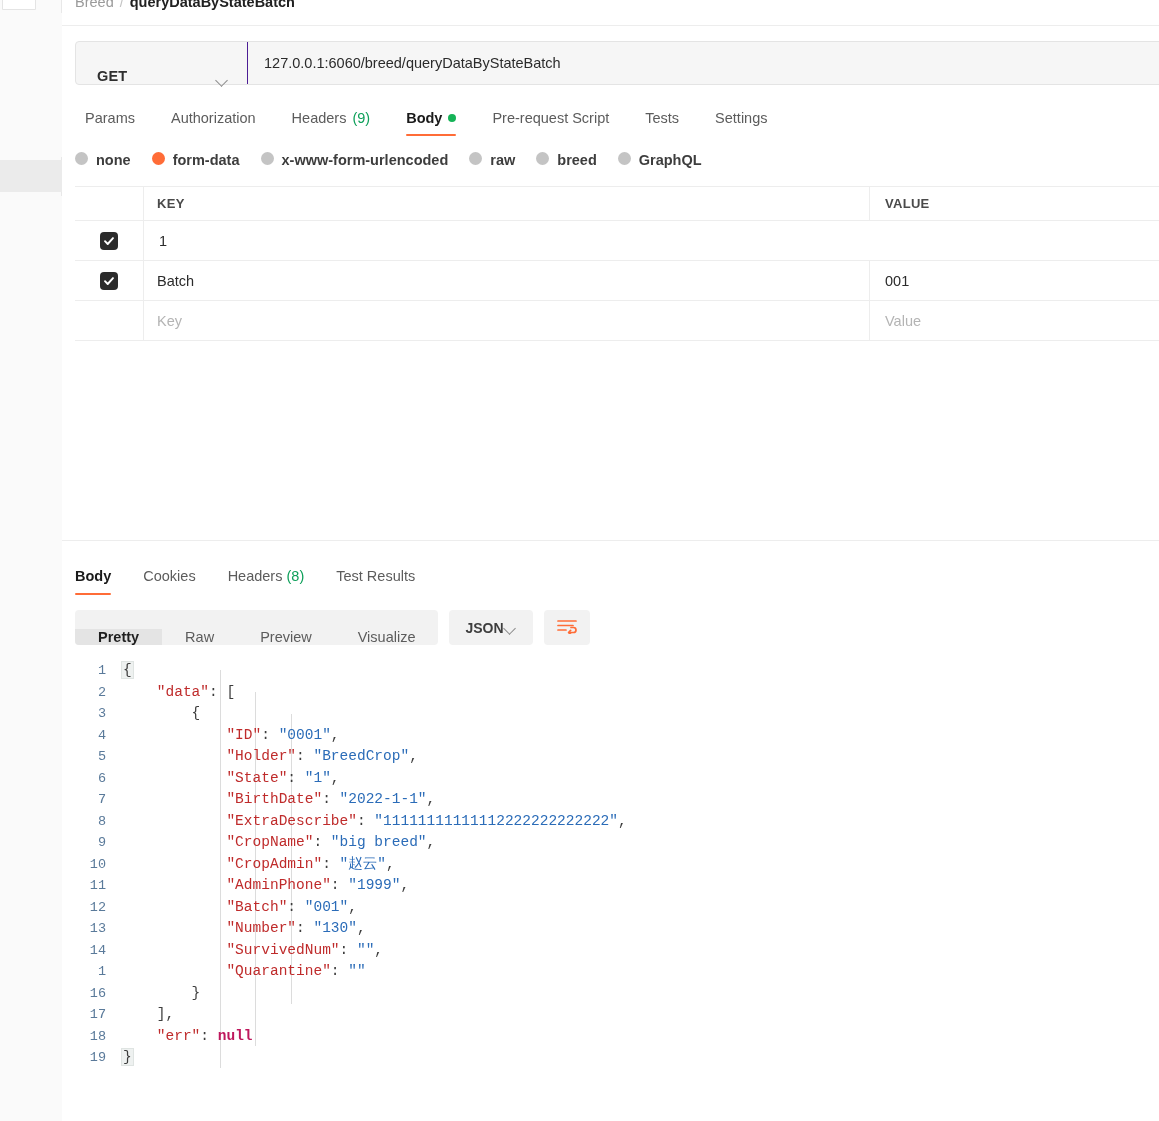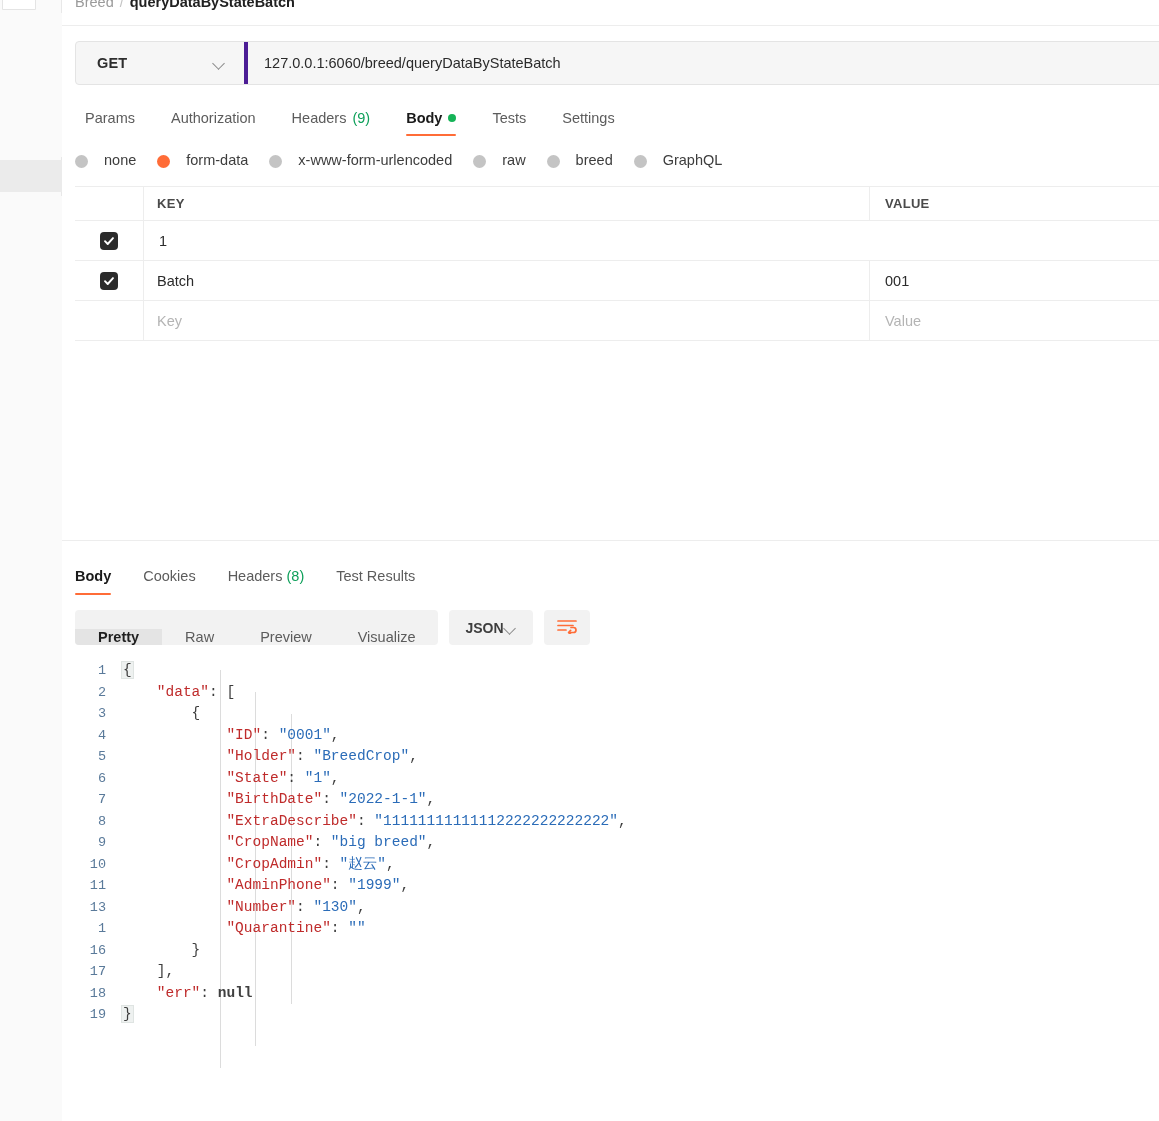--- a/index.html
+++ b/index.html
@@ -41,22 +41,22 @@
 
   .divider-h { position: absolute; left: 0; width: 1097px; height: 1px; background: #ededed; }
 
   
   .urlbar {
     position: absolute; left: 13px; top: 41px; width: 1160px; height: 44px;
     background: #f6f6f6; border: 1px solid #e4e4e4; border-radius: 4px;
     display: flex; align-items: stretch;
   }
   .method {
-    width: 172px; display: flex; align-items: center; justify-content: space-between;
-    padding: 0 18px 0 21px; border-right: 4px solid #4c1d95; cursor: pointer;
+    width: 172px; display: flex; align-items: flex-end; justify-content: space-between;
+    padding: 0 18px 0 21px; border-right: 1px solid #4c1d95; cursor: pointer;
   }
   .method-label { font-size: 14.5px; font-weight: 700; color: #2e2e2e; letter-spacing: .2px; }
   .chev { width: 13px; height: 8px; position: relative; }
   .chev::before {
     content: ""; position: absolute; left: 1px; top: 0; width: 8px; height: 8px;
     border-right: 1.6px solid #8a8a8a; border-bottom: 1.6px solid #8a8a8a;
     transform: rotate(45deg);
   }
   .url-text {
     flex: 1; display: flex; align-items: center; padding-left: 16px;
@@ -73,21 +73,21 @@
   .rtab.active { color: #1a1a1a; font-weight: 700; }
   .rtab.active::after {
     content: ""; position: absolute; left: 18px; right: 18px; bottom: 2px;
     height: 2.5px; background: #ff6c37; border-radius: 2px;
   }
   .cnt { color: #0ea05a; }
   .green-dot { width: 8px; height: 8px; border-radius: 50%; background: #15b357; display: inline-block; }
 
   
   .radios { position: absolute; left: 13px; top: 152px; display: flex; align-items: center; }
-  .radio-item { display: flex; align-items: flex-end; gap: 16px; margin-right: 21px; cursor: pointer; }
+  .radio-item { display: flex; align-items: flex-start; gap: 8px; margin-right: 21px; cursor: pointer; font-weight: bold; }
   .radio-dot { width: 13px; height: 13px; border-radius: 50%; background: #c4c4c4; flex: none; }
   .radio-item.on .radio-dot { background: #ff6c37; }
   .radio-label { font-size: 14.5px; color: #3d3d3d; white-space: nowrap; }
 
   
   .kvtable { position: absolute; left: 13px; top: 186px; width: 1160px; }
   .kvrow { display: flex; height: 40px; border-bottom: 1px solid #ededed; }
   .kvrow.head { height: 35px; border-top: 1px solid #ededed; }
   .cb-cell { width: 69px; flex: none; border-right: 1px solid #ededed; display: flex; align-items: center; justify-content: center; }
   .key-cell { width: 726px; flex: none; border-right: 1px solid #ededed; display: flex; align-items: center; padding-left: 13px; }
@@ -138,21 +138,21 @@
   }
   .jline { display: flex; height: 21.5px; align-items: baseline; white-space: pre; }
   .lnum {
     width: 47px; flex: none; text-align: right; padding-right: 16px;
     color: #5a7a9a; font-size: 13.5px;
   }
   .jcode { position: relative; white-space: pre; }
   .k { color: #bf2b2b; }
   .s { color: #2b6cb8; }
   .p { color: #3d3d3d; }
-  .nul { color: #404040; font-weight: 700; }
+  .nul { color: #be185d; font-weight: 700; }
   .brace-hl {
     background: #eef1f0; outline: 1px solid #dfe4e2; padding: 0 1px;
   }
   
   .guide {
     position: absolute; width: 1px; background: #dcdcdc; left: 0; top: 0;
   }
   #guide1 { left: 145px; top: 10px; height: 398px; }
   #guide2 { left: 180px; top: 32px; height: 354px; }
   #guide3 { left: 216px; top: 54px; height: 290px; }
@@ -193,20 +193,23 @@
       <div class="rtab">
         <span>Authorization</span>
       </div>
       <div class="rtab">
         <span>Headers</span>
         <span class="cnt">(9)</span>
       </div>
       <div class="rtab active">
         <span>Body</span>
         <span class="green-dot"></span>
+      </div>
+      <div class="rtab">
+        <span>Pre-request Script</span>
       </div>
       <div class="rtab">
         <span>Tests</span>
       </div>
       <div class="rtab">
         <span>Settings</span>
       </div>
     </div>
 
     <div class="radios">
@@ -338,21 +341,23 @@
           <div class="jline"><span class="lnum">2</span><span class="jcode"><span class="p">    </span><span class="k">"data"</span><span class="p">: [</span></span></div>
           <div class="jline"><span class="lnum">3</span><span class="jcode"><span class="p">        {</span></span></div>
           <div class="jline"><span class="lnum">4</span><span class="jcode"><span class="p">            </span><span class="k">"ID"</span><span class="p">: </span><span class="s">"0001"</span><span class="p">,</span></span></div>
           <div class="jline"><span class="lnum">5</span><span class="jcode"><span class="p">            </span><span class="k">"Holder"</span><span class="p">: </span><span class="s">"BreedCrop"</span><span class="p">,</span></span></div>
           <div class="jline"><span class="lnum">6</span><span class="jcode"><span class="p">            </span><span class="k">"State"</span><span class="p">: </span><span class="s">"1"</span><span class="p">,</span></span></div>
           <div class="jline"><span class="lnum">7</span><span class="jcode"><span class="p">            </span><span class="k">"BirthDate"</span><span class="p">: </span><span class="s">"2022-1-1"</span><span class="p">,</span></span></div>
           <div class="jline"><span class="lnum">8</span><span class="jcode"><span class="p">            </span><span class="k">"ExtraDescribe"</span><span class="p">: </span><span class="s">"11111111111112222222222222"</span><span class="p">,</span></span></div>
           <div class="jline"><span class="lnum">9</span><span class="jcode"><span class="p">            </span><span class="k">"CropName"</span><span class="p">: </span><span class="s">"big breed"</span><span class="p">,</span></span></div>
           <div class="jline"><span class="lnum">10</span><span class="jcode"><span class="p">            </span><span class="k">"CropAdmin"</span><span class="p">: </span><span class="s">"赵云"</span><span class="p">,</span></span></div>
           <div class="jline"><span class="lnum">11</span><span class="jcode"><span class="p">            </span><span class="k">"AdminPhone"</span><span class="p">: </span><span class="s">"1999"</span><span class="p">,</span></span></div>
+          <div class="jline"><span class="lnum">12</span><span class="jcode"><span class="p">            </span><span class="k">"Batch"</span><span class="p">: </span><span class="s">"001"</span><span class="p">,</span></span></div>
           <div class="jline"><span class="lnum">13</span><span class="jcode"><span class="p">            </span><span class="k">"Number"</span><span class="p">: </span><span class="s">"130"</span><span class="p">,</span></span></div>
+          <div class="jline"><span class="lnum">14</span><span class="jcode"><span class="p">            </span><span class="k">"SurvivedNum"</span><span class="p">: </span><span class="s">""</span><span class="p">,</span></span></div>
           <div class="jline"><span class="lnum">1</span><span class="jcode"><span class="p">            </span><span class="k">"Quarantine"</span><span class="p">: </span><span class="s">""</span></span></div>
           <div class="jline"><span class="lnum">16</span><span class="jcode"><span class="p">        }</span></span></div>
           <div class="jline"><span class="lnum">17</span><span class="jcode"><span class="p">    ],</span></span></div>
           <div class="jline"><span class="lnum">18</span><span class="jcode"><span class="p">    </span><span class="k">"err"</span><span class="p">: </span><span class="nul">null</span></span></div>
           <div class="jline"><span class="lnum">19</span><span class="jcode"><span class="brace-hl p">}</span></span></div>
         </div>
     </div>
 
   </div>
 </div>

